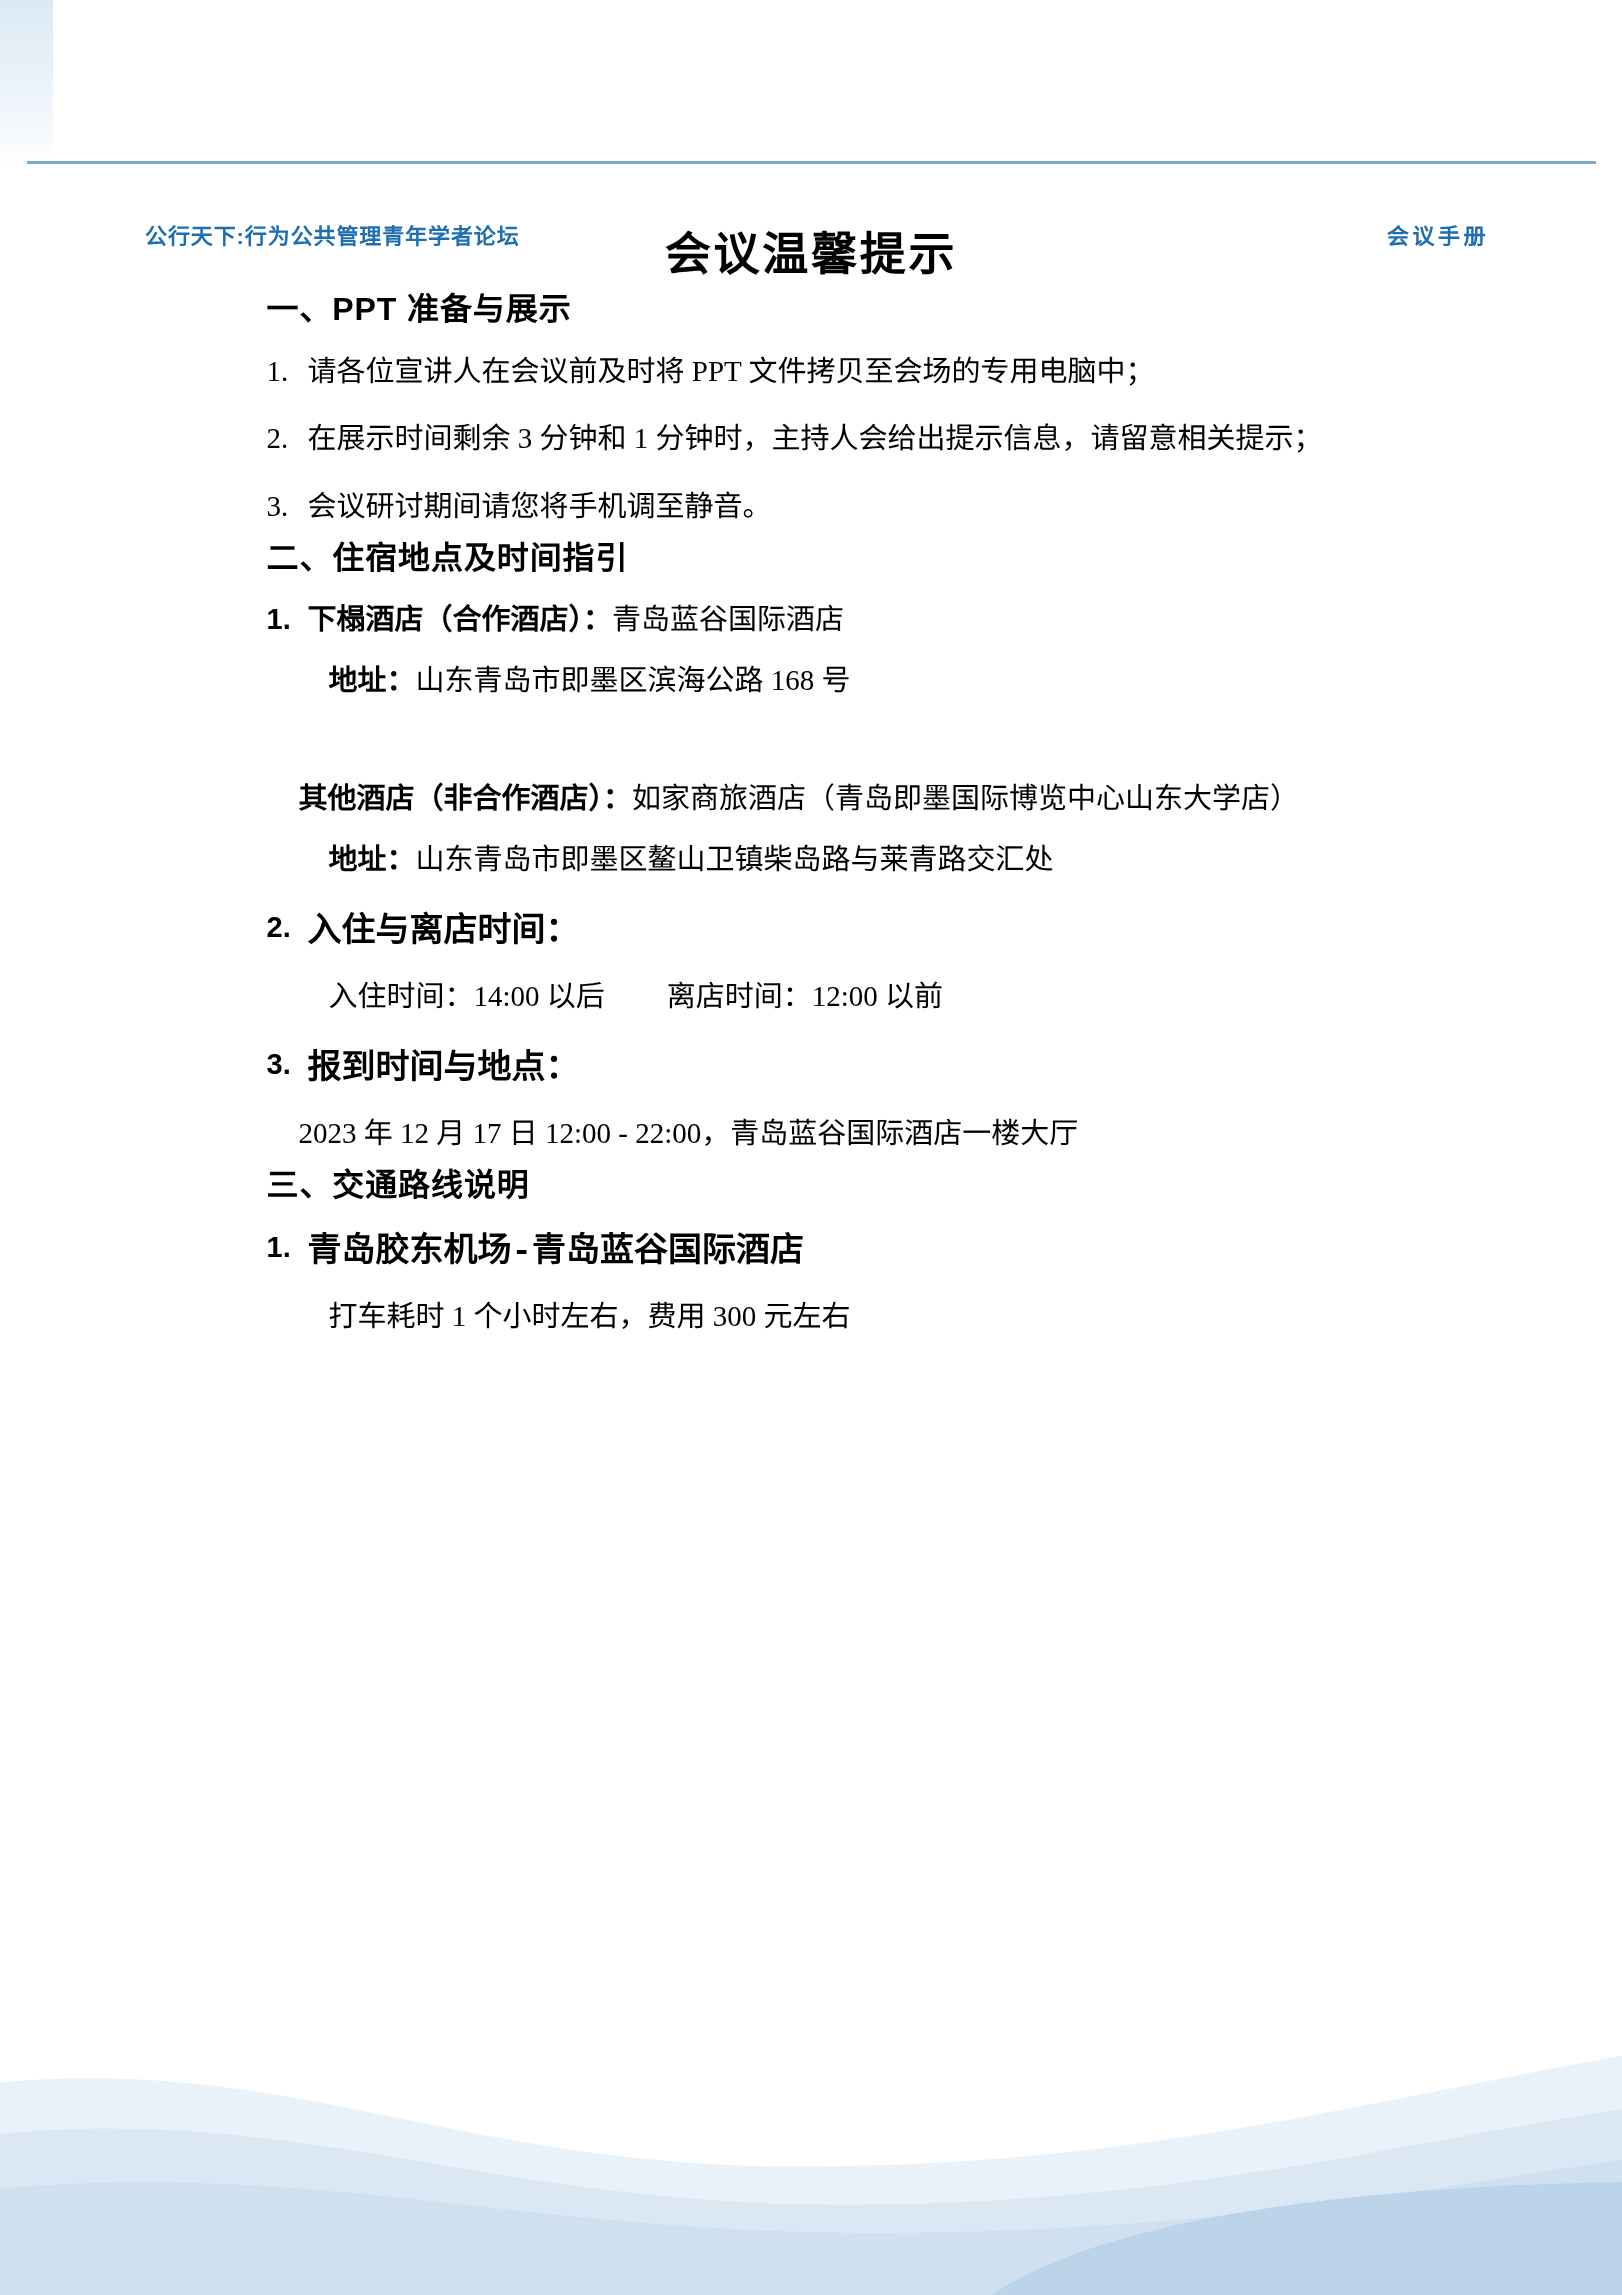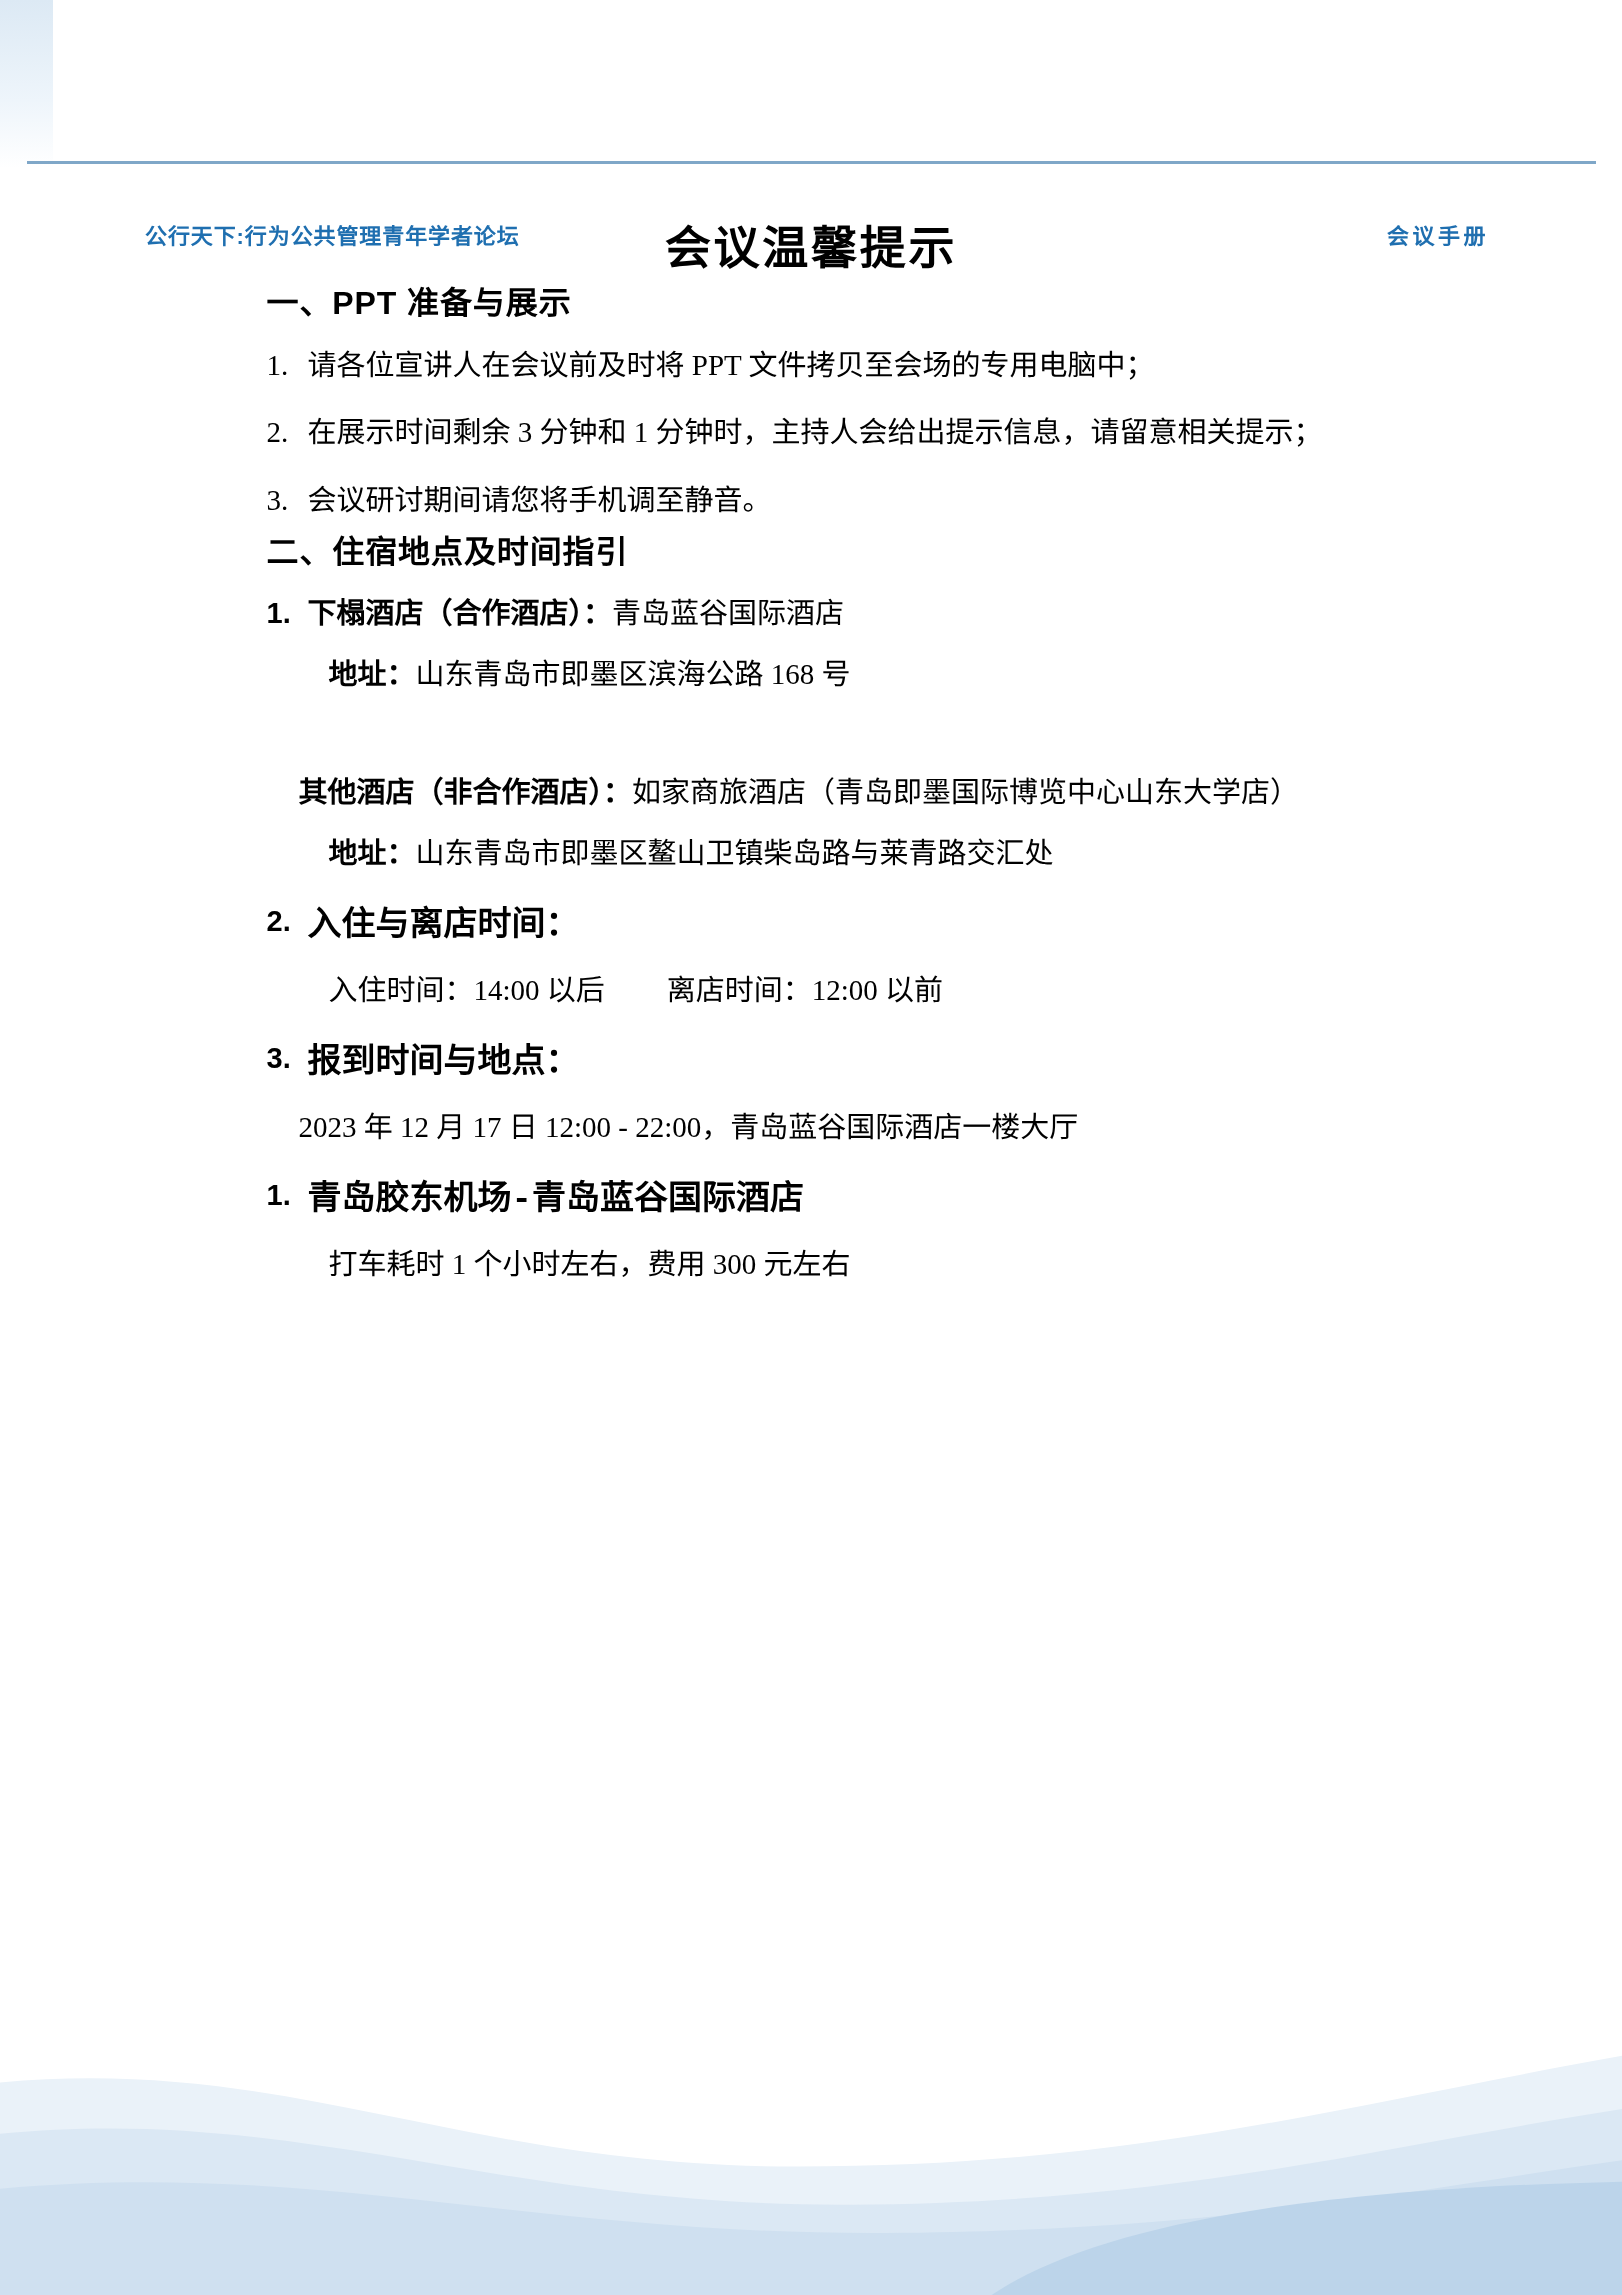--- a/index.html
+++ b/index.html
@@ -73,21 +73,21 @@
     font-size: 22px;
     letter-spacing: 3.5px;
     color: #1f6fb0;
     white-space: nowrap;
   }
 
   
   .doc {
     position: absolute;
     left: 0;
-    top: 9px;
+    top: 15px;
     width: 1622px;
     z-index: 3;
   }
   .doc-title {
     margin: 202px 0 0 0;
     text-align: center;
     font-family: "Liberation Sans", sans-serif;
     font-weight: bold;
     font-size: 46px;
     letter-spacing: 2.7px;
@@ -223,20 +223,21 @@
     <div class="sub indent">
       <span>入住时间：14:00 以后</span><span class="tab-gap"></span><span>离店时间：12:00 以前</span>
     </div>
 
     <div class="item">
       <span class="num bold">3.</span>
       <span class="txt bold">报到时间与地点：</span>
     </div>
     <div class="sub indent0">2023 年 12 月 17 日 12:00 - 22:00，青岛蓝谷国际酒店一楼大厅</div>
 
+    <h2 class="section sec3">三、交通路线说明</h2>
 
     <div class="item">
       <span class="num bold">1.</span>
       <span class="txt bold">青岛胶东机场-青岛蓝谷国际酒店</span>
     </div>
     <div class="sub indent">打车耗时 1 个小时左右，费用 300 元左右</div>
 
   </div>
 </div>
 

